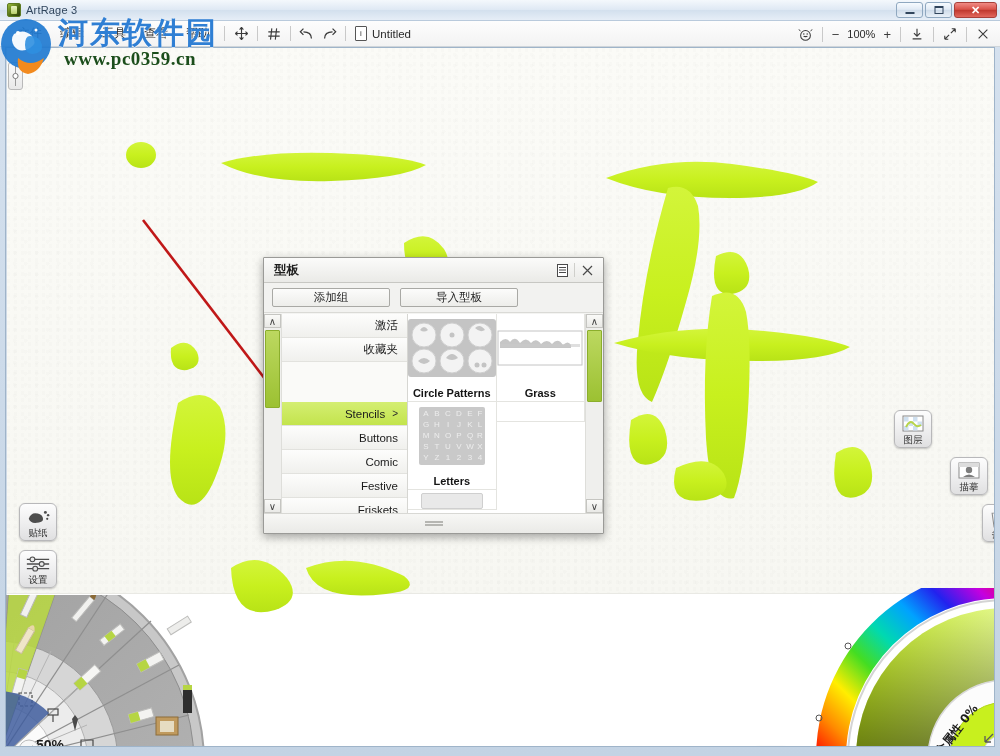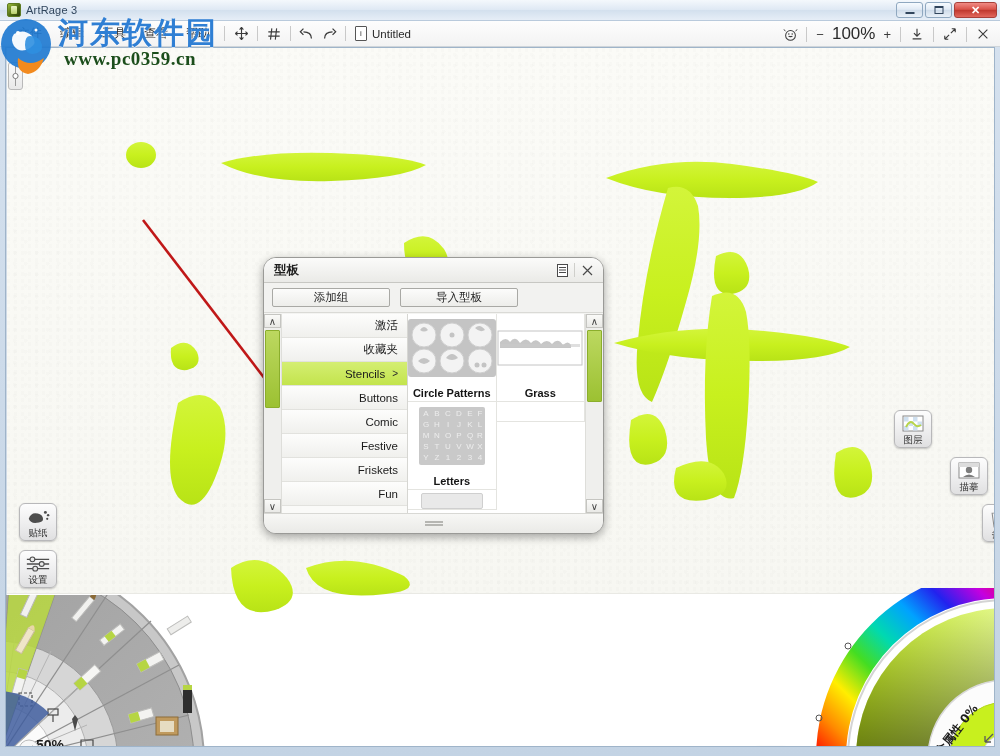--- a/index.html
+++ b/index.html
@@ -68,21 +68,21 @@
     width: 22px; height: 20px; display: flex; align-items: center; justify-content: center;
     color: #3b3b3b;
   }
   .doc-chip { display: flex; align-items: center; gap: 5px; padding-left: 4px; }
   .doc-name { font-size: 11.5px; color: #2b2b2b; }
   .doc-ico {
     width: 12px; height: 15px; border: 1px solid #555; border-radius: 1px; background: #fff;
     position: relative; font-size: 8px; color: #333; text-align: center; line-height: 14px;
   }
   .tb-right { position: absolute; right: 6px; top: 0; height: 26px; display: flex; align-items: center; }
-  .zoom-val { font-size: 17px; color: #2b2b2b; padding: 0 4px; text-align: right; }
+  .zoom-val { font-size: 11px; color: #2b2b2b; padding: 0 4px; text-align: right; }
   .tb-sign { font-size: 13px; color: #3b3b3b; padding: 0 4px; }
 
   
   .workspace {
     position: absolute; left: 5px; top: 47px; width: 990px; height: 700px;
     background: #ced9e6;
     border: 1px solid #9fb4c9;
     overflow: hidden;
   }
   .canvas {
@@ -121,21 +121,21 @@
     border: 1px solid #b8b8ba; box-shadow: 0 1px 2px rgba(0,0,0,.22);
     display: flex; flex-direction: column; align-items: center; justify-content: flex-end;
     padding-bottom: 2px;
   }
 
   
   .panel {
     position: absolute; left: 262px; top: 256px; width: 341px; height: 277px;
     background: #f4f4f2;
     border: 1px solid #9a9a97;
-    border-radius: 13px;
+    border-radius: 1px;
     box-shadow: 0 3px 10px rgba(0,0,0,.35);
     overflow: hidden;
   }
   .panel-title {
     height: 25px; background: linear-gradient(180deg,#fbfbfa 0%,#eaeae7 100%);
     border-bottom: 1px solid #c7c7c3;
     display: flex; align-items: center; padding: 0 6px 0 10px;
   }
   .panel-title .t { font-size: 12.5px; font-weight: bold; color: #1f1f1f; flex: 1; }
   .pt-ico {
@@ -171,21 +171,21 @@
 
   .cat-list { width: 126px; background: #fafaf8; border-right: 1px solid #d6d6d2; }
   .cat-item {
     height: 24px; display: flex; align-items: center; justify-content: flex-end;
     padding-right: 9px; font-size: 11.5px; color: #1b1b1b;
     border-bottom: 1px solid #e2e2de;
     background: linear-gradient(180deg,#fdfdfc 0%,#f0f0ed 100%);
   }
   .cat-item.sel {
     background: linear-gradient(180deg,#d4ee72 0%,#c3e44d 100%);
-    color: #1b1b1b; font-weight: normal;
+    color: #1b1b1b; font-weight: normal; margin-top: 40px;
   }
   .cat-item .chev { margin-left: 7px; font-size: 10px; color: #2c2c2c; }
 
   .thumb-area { flex: 1; background: #ffffff; position: relative; overflow: hidden; }
   .thumb-grid { display: grid; grid-template-columns: 1fr 1fr; }
   .thumb-cell {
     height: 88px; border-right: 1px solid #e4e4e0; border-bottom: 1px solid #e4e4e0;
     display: flex; flex-direction: column; align-items: center; justify-content: flex-end;
     padding-bottom: 2px; position: relative;
   }

